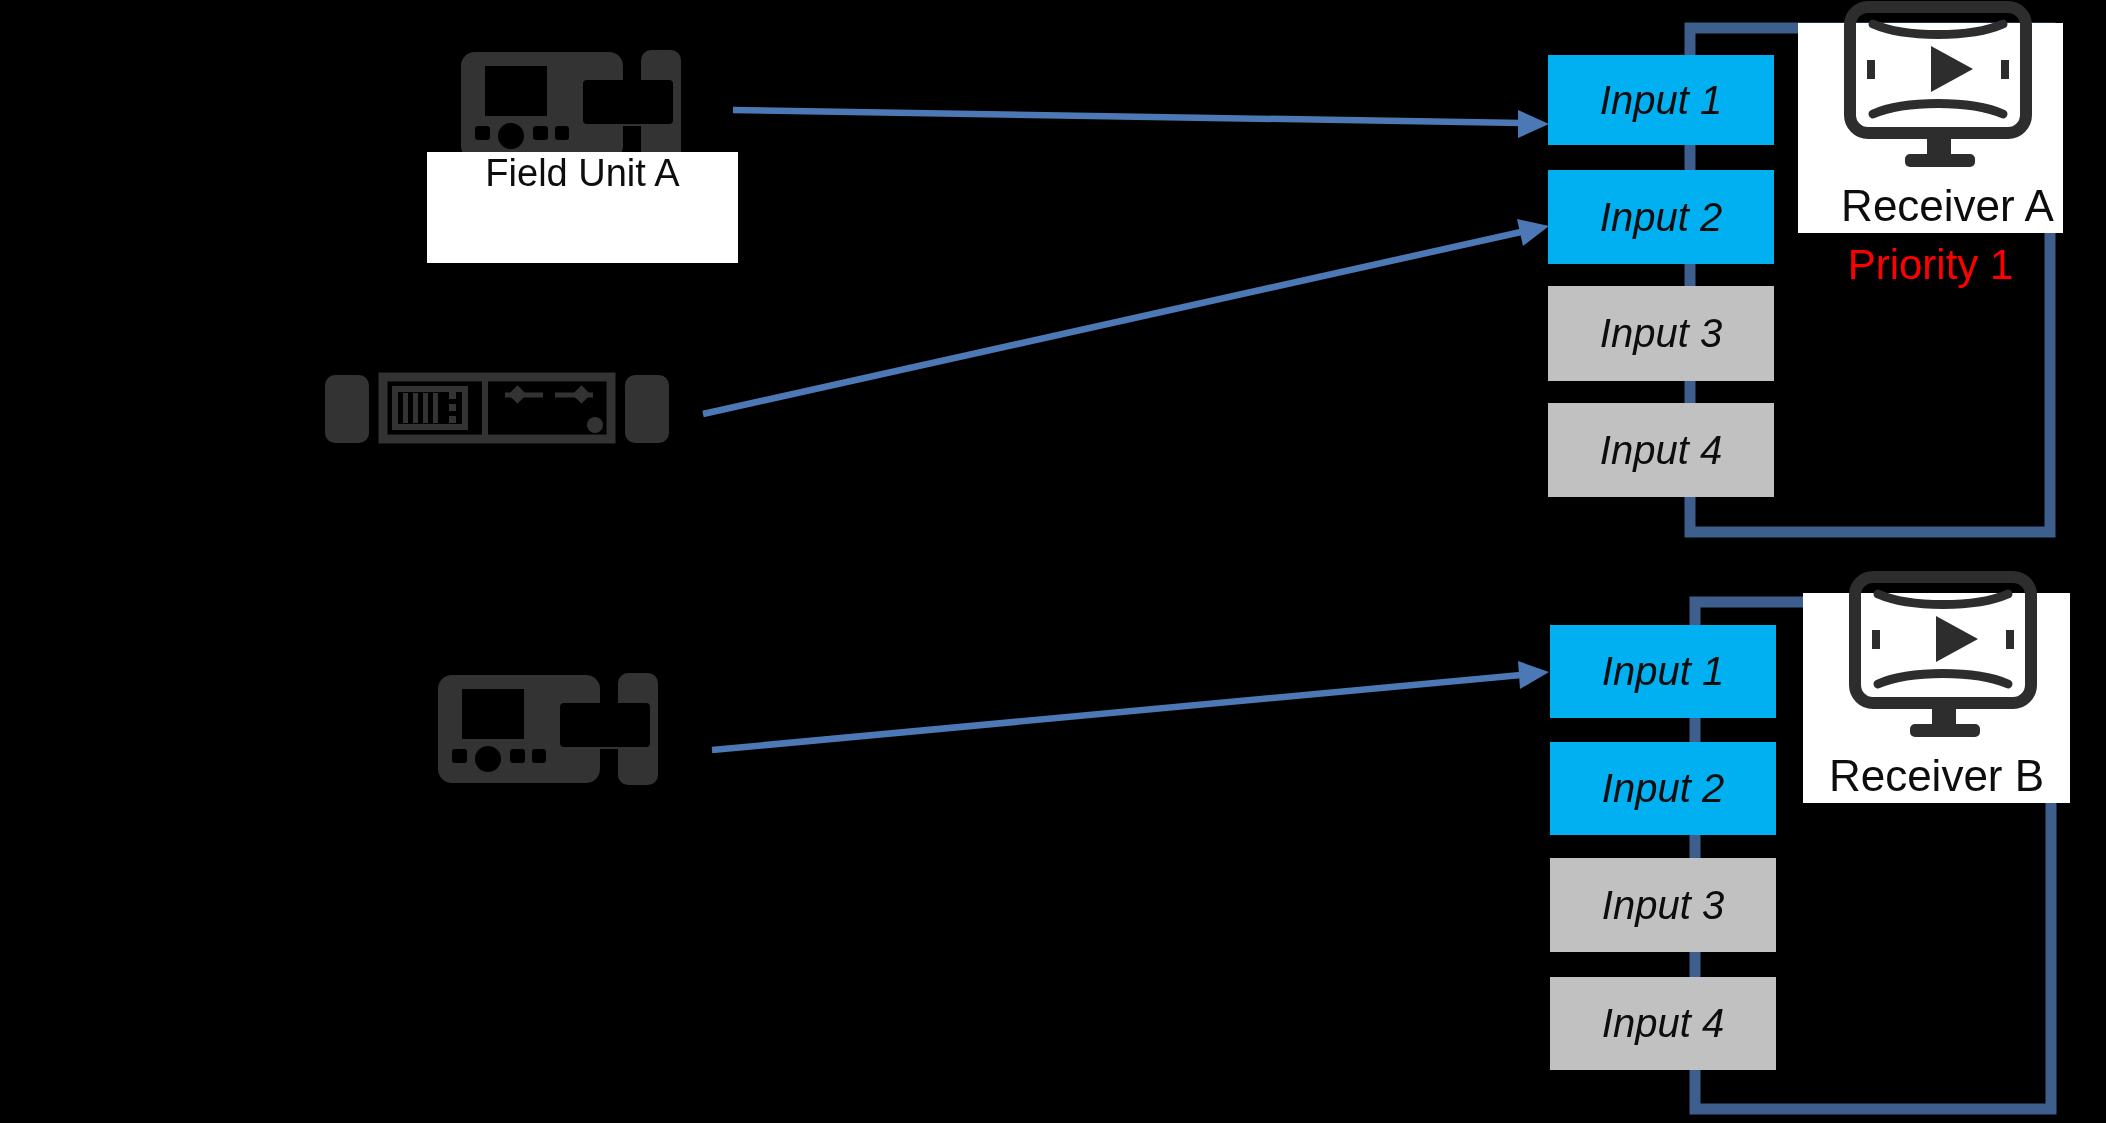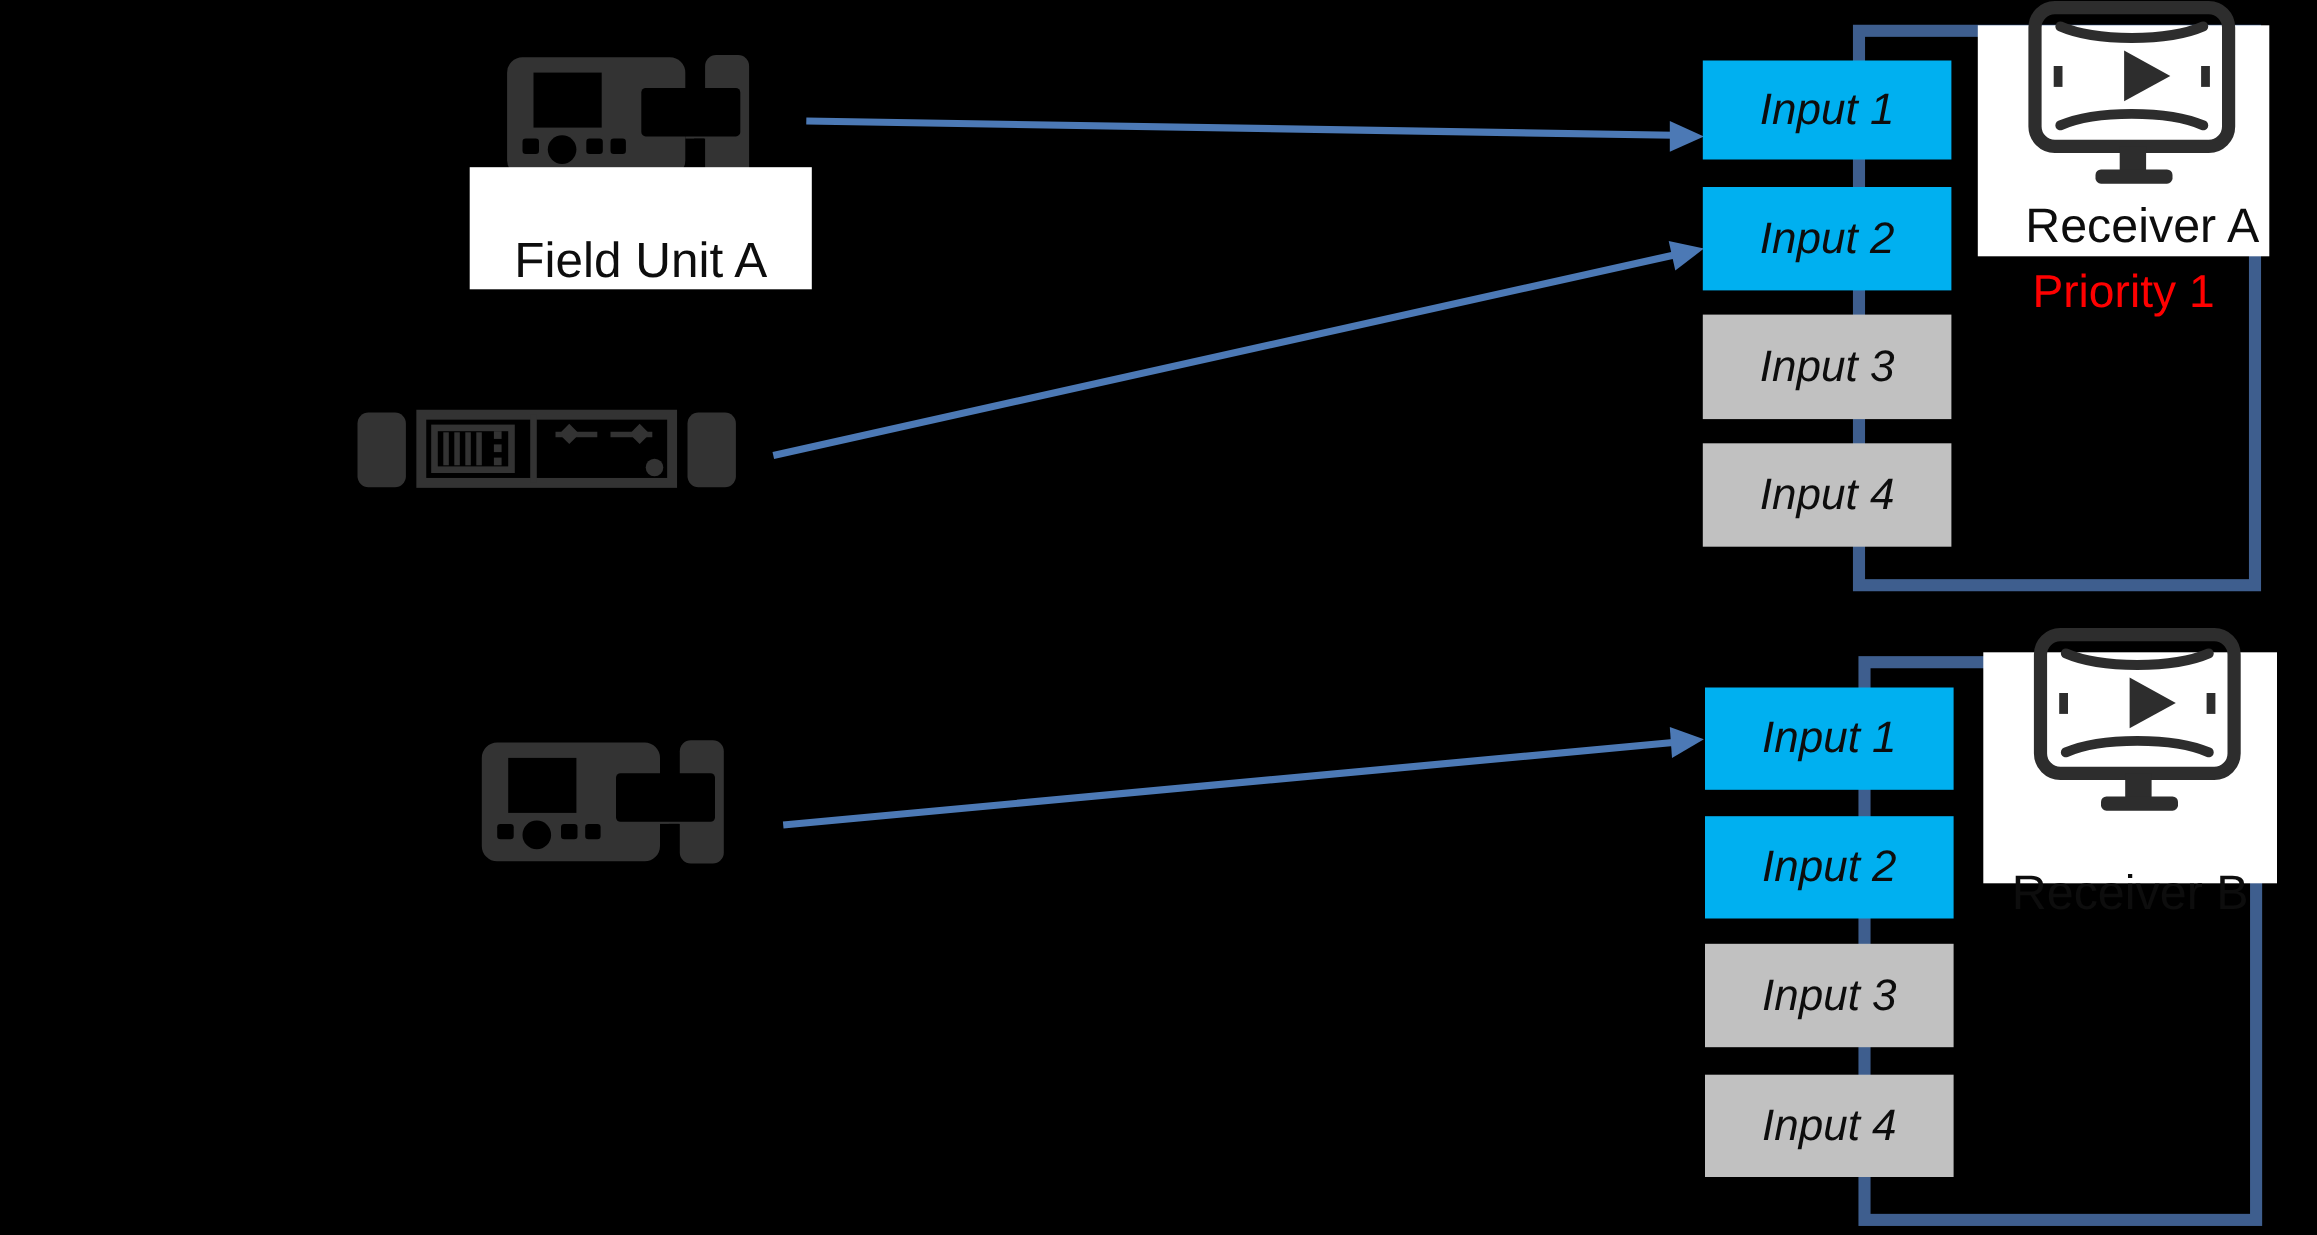--- a/index.html
+++ b/index.html
@@ -18,22 +18,22 @@
 
   
   .device-icon{position:absolute;z-index:2;}
   .device-fill{fill:var(--device,#333333);}
   .device-cut{fill:#000;}
   .device-stroke{fill:none;stroke:var(--device,#333333);}
 
   
   .label-box{
     position:absolute;z-index:4;background:var(--card-bg,#fff);
-    display:flex;align-items:flex-end;justify-content:center;
-    color:var(--text-dark,#0d0d0d);font-size:45px;
+    display:flex;align-items:flex-start;justify-content:center;
+    color:var(--text-dark,#0d0d0d);font-size:38px;
   }
 
   
   .receiver-card{position:absolute;z-index:3;background:var(--card-bg,#fff);}
   .monitor-icon{position:absolute;z-index:4;}
   .monitor-stroke{fill:none;stroke:var(--monitor,#2d2d2d);}
   .monitor-fill{fill:var(--monitor,#2d2d2d);}
   .receiver-name{
     position:absolute;z-index:5;text-align:center;
     color:var(--text-dark,#0d0d0d);font-size:44px;line-height:1;
@@ -154,20 +154,20 @@
   <svg class="monitor-icon" style="left:1848px;top:572px" width="190" height="170" viewBox="0 0 190 170">
     <rect class="monitor-stroke" x="7" y="5" width="176" height="126" rx="18" stroke-width="12"></rect>
     <path class="monitor-stroke" d="M30,22 C62,36 128,36 160,22" stroke-width="9" stroke-linecap="round"></path>
     <path class="monitor-stroke" d="M30,112 C62,98 128,98 160,112" stroke-width="9" stroke-linecap="round"></path>
     <line class="monitor-stroke" x1="28" y1="58" x2="28" y2="77" stroke-width="8"></line>
     <line class="monitor-stroke" x1="162" y1="58" x2="162" y2="77" stroke-width="8"></line>
     <path class="monitor-fill" d="M88,44 L130,67 L88,90 Z"></path>
     <rect class="monitor-fill" x="84" y="131" width="24" height="24"></rect>
     <rect class="monitor-fill" x="62" y="152" width="70" height="13" rx="5"></rect>
   </svg>
-  <div class="receiver-name" style="left:1803px;top:790px;width:267px">Receiver B</div>
+  <div class="receiver-name" style="left:1803px;top:754px;width:267px">Receiver B</div>
 
   <div class="input-box active" style="left:1550px;top:625px;width:226px;height:93px">Input 1</div>
   <div class="input-box active" style="left:1550px;top:742px;width:226px;height:93px">Input 2</div>
   <div class="input-box" style="left:1550px;top:858px;width:226px;height:94px">Input 3</div>
   <div class="input-box" style="left:1550px;top:977px;width:226px;height:93px">Input 4</div>
 
 </div>
 
 </body></html>

